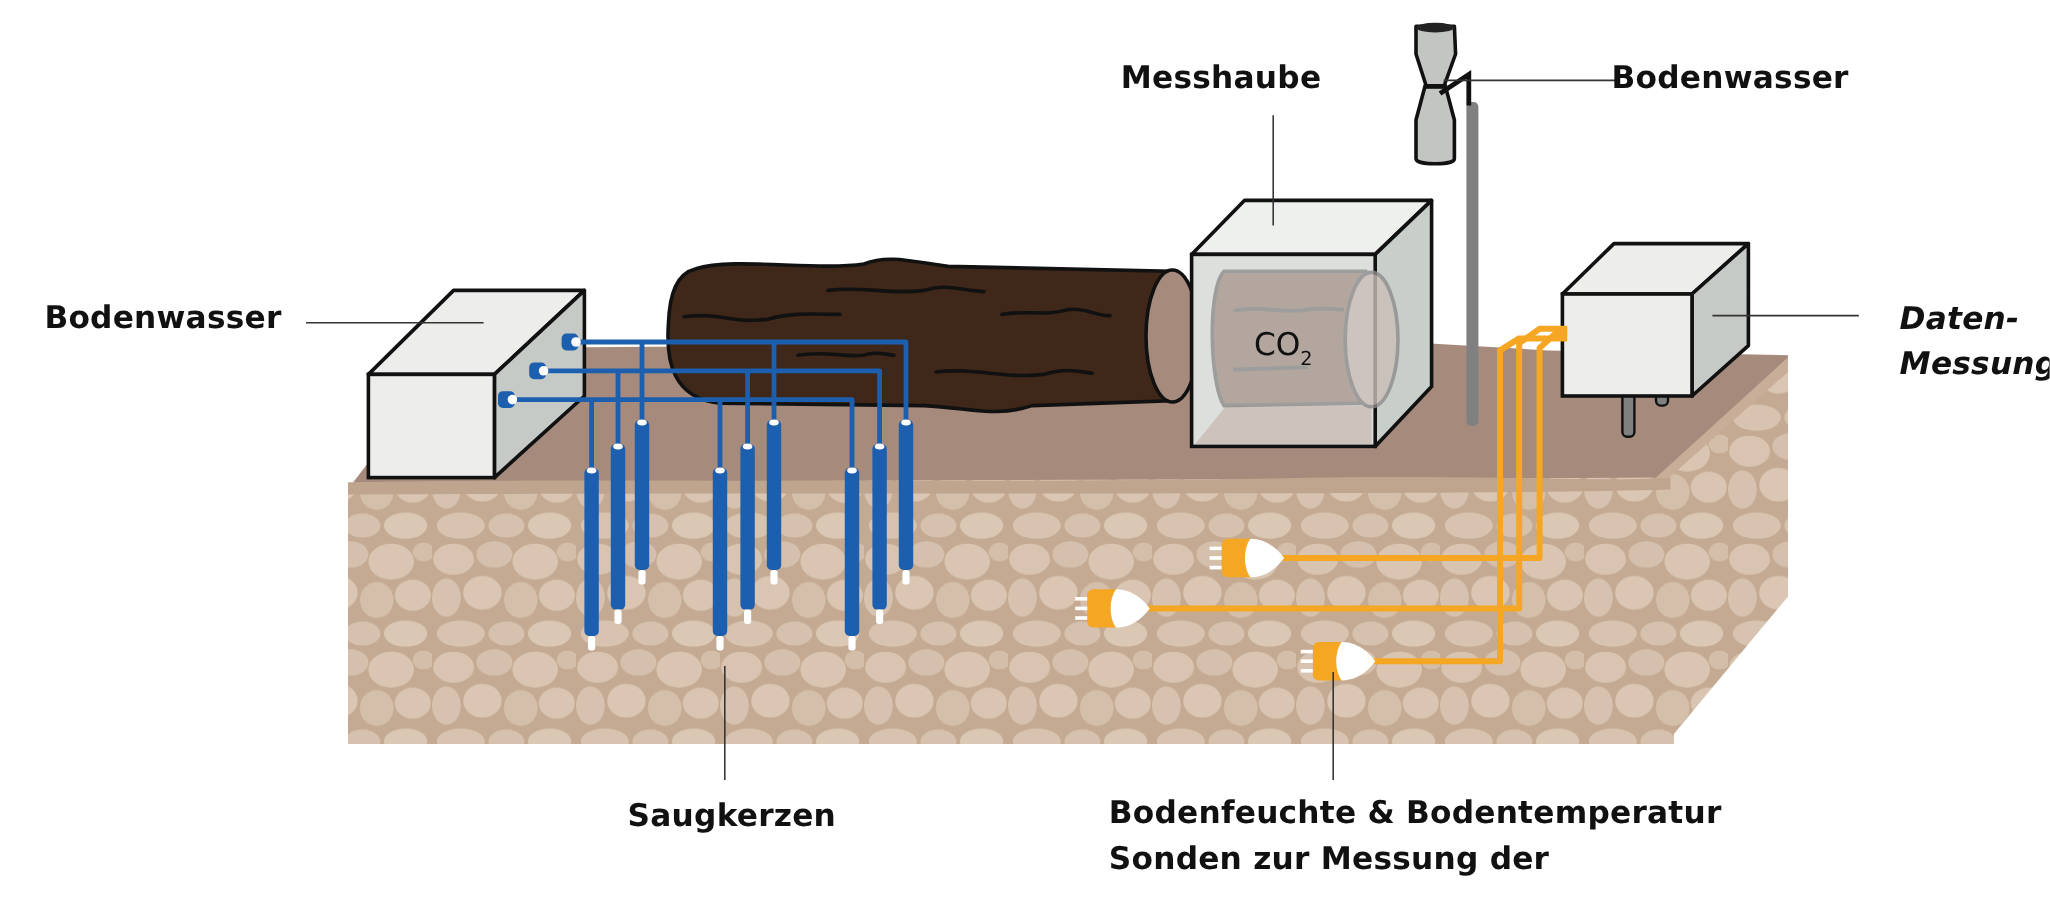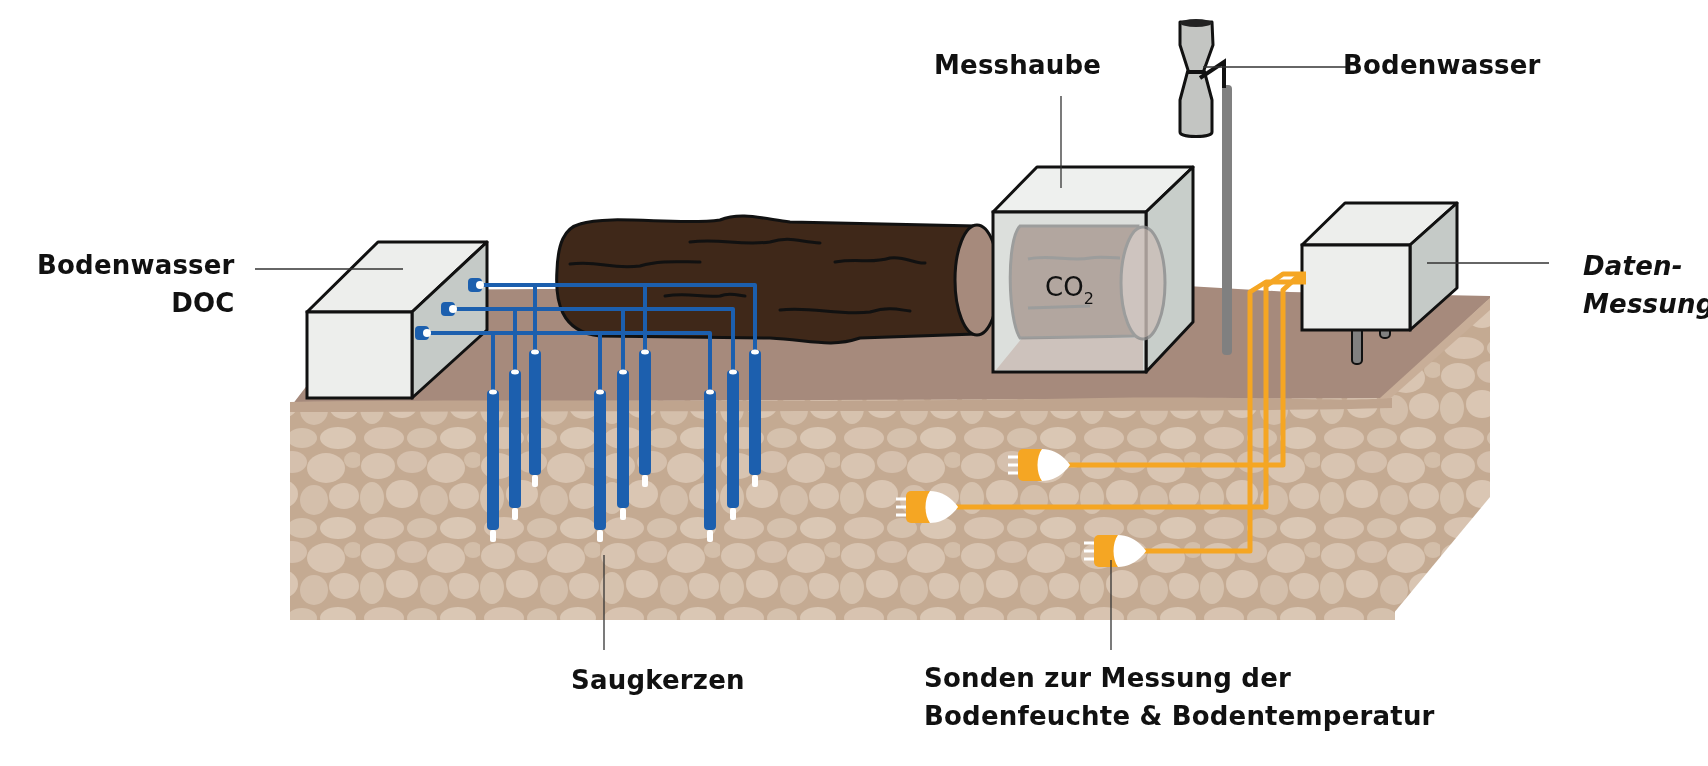--- a/index.html
+++ b/index.html
@@ -171,25 +171,24 @@
     <line x1="1061" y1="96" x2="1061" y2="188"></line>
     <line x1="1203" y1="67" x2="1350" y2="67"></line>
     <line x1="1427" y1="263" x2="1549" y2="263"></line>
     <line x1="604" y1="555" x2="604" y2="650"></line>
     <line x1="1111" y1="560" x2="1111" y2="650"></line>
   </g>
 </svg>
 
 <div class="label" style="left:37px; top:246px;text-align:right;">
   <div>Bodenwasser</div>
-  <div>DOC</div>
 </div>
 <div class="label" style="left:934px; top:46px;">Messhaube</div>
 <div class="label" style="left:1343px; top:46px;">Bodenwasser</div>
 <div class="label" style="left:1583px; top:247px;font-style:italic;">
   <div>Daten-</div>
   <div>Messung</div>
 </div>
-<div class="label" style="left:523px; top:661px;margin-left:48px;">Saugkerzen</div>
+<div class="label" style="left:523px; top:661px;">Saugkerzen</div>
 <div class="label" style="left:924px; top:659px;">
+  <div>Bodenfeuchte &amp; Bodentemperatur</div>
   <div>Sonden zur Messung der</div>
-  <div>Bodenfeuchte &amp; Bodentemperatur</div>
 </div>
 
 </body></html>

